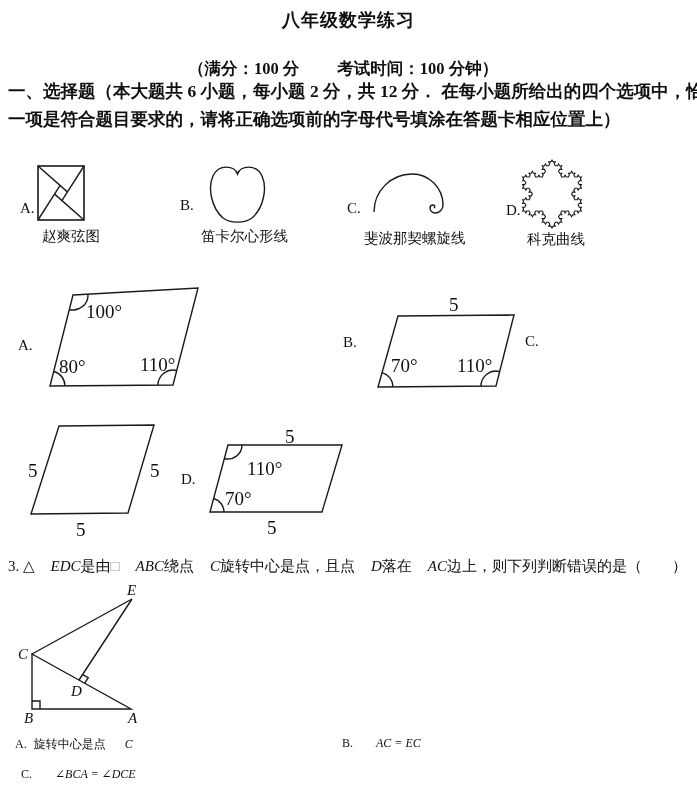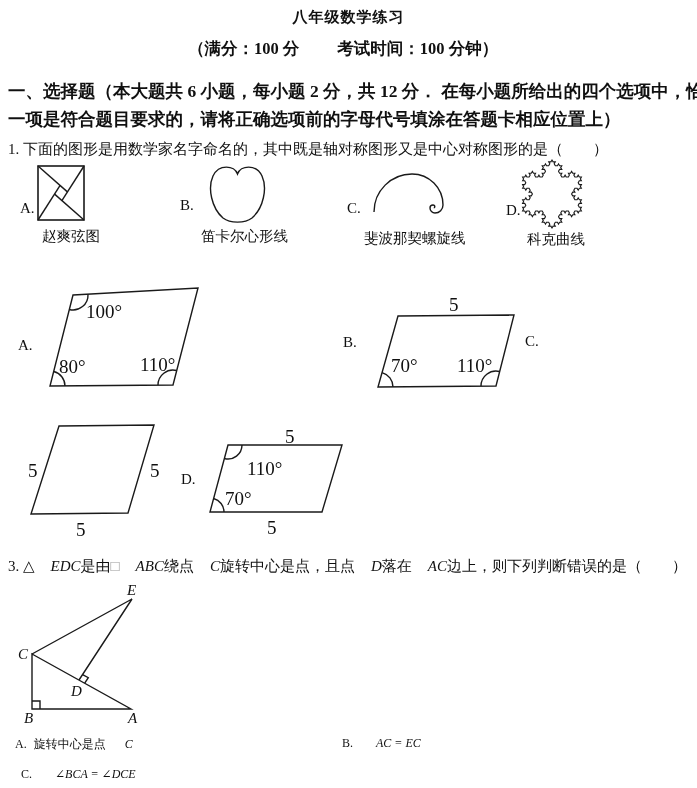--- a/index.html
+++ b/index.html
@@ -1,20 +1,20 @@
 <!DOCTYPE html>
 <html><head>
 <meta charset="utf-8">
 <style>
   html,body{margin:0;padding:0;background:#fff;}
   #page{position:relative;width:697px;height:788px;background:#ffffff;overflow:hidden;
         font-family:"Liberation Serif","DejaVu Serif",serif;color:#101010;}
   .abs{position:absolute;}
-  .doc-title{left:0;top:8px;width:697px;text-align:center;font-size:15px;font-weight:bold;letter-spacing:1px;}
-  .subtitle{left:0;top:38px;width:686px;text-align:center;font-size:16.5px;font-weight:bold;white-space:nowrap;}
+  .doc-title{left:0;top:8px;width:697px;text-align:center;font-size:18px;font-weight:bold;letter-spacing:1px;}
+  .subtitle{left:0;top:58px;width:686px;text-align:center;font-size:16.5px;font-weight:bold;white-space:nowrap;}
   .subtitle .gap{display:inline-block;width:38px;}
   .section-line{left:8px;font-size:17.5px;font-weight:bold;white-space:nowrap;}
   .stem{left:8px;font-size:15px;white-space:nowrap;}
   .fig-letter{font-size:15px;}
   .caption{font-size:14.5px;white-space:nowrap;}
   .opt{font-size:12px;white-space:nowrap;}
   .opt .letter{margin-right:7px;}
   .math{font-style:italic;margin-left:16px;}
   .tofu{color:#9a9a9a;}
   svg{display:block;overflow:visible;}
@@ -29,21 +29,20 @@
 
 <div id="page">
 
   <div class="abs doc-title">八年级数学练习</div>
   <div class="abs subtitle">
     <span>（满分：100 分</span><span class="gap"></span><span>考试时间：100 分钟）</span>
   </div>
   <div class="abs section-line" style="top:79px;">一、选择题（本大题共 6 小题，每小题 2 分，共 12 分．  在每小题所给出的四个选项中，恰有</div>
   <div class="abs section-line" style="top:107px;">一项是符合题目要求的，请将正确选项前的字母代号填涂在答题卡相应位置上）</div>
 
-  <div class="abs stem" style="top:140px;">1. 下面的图形是用数学家名字命名的，其中既是轴对称图形又是中心对称图形的是（　　）</div>
 
   <span class="abs fig-letter" style="left:20px;top:200px;">A.</span>
   <svg class="abs" style="left:37px;top:165px;" width="49" height="58" viewBox="0 0 49 58">
     <rect class="stroke thick" x="1" y="1" width="46" height="54"></rect>
     <path class="stroke" d="M1,1 L30.4,26.9"></path>
     <path class="stroke" d="M47,1 L24.9,35.6"></path>
     <path class="stroke" d="M47,55 L17.6,29.1"></path>
     <path class="stroke" d="M1,55 L23.1,20.4"></path>
   </svg>
   <div class="abs caption" style="left:42px;top:227px;text-align:center;">赵爽弦图</div>

